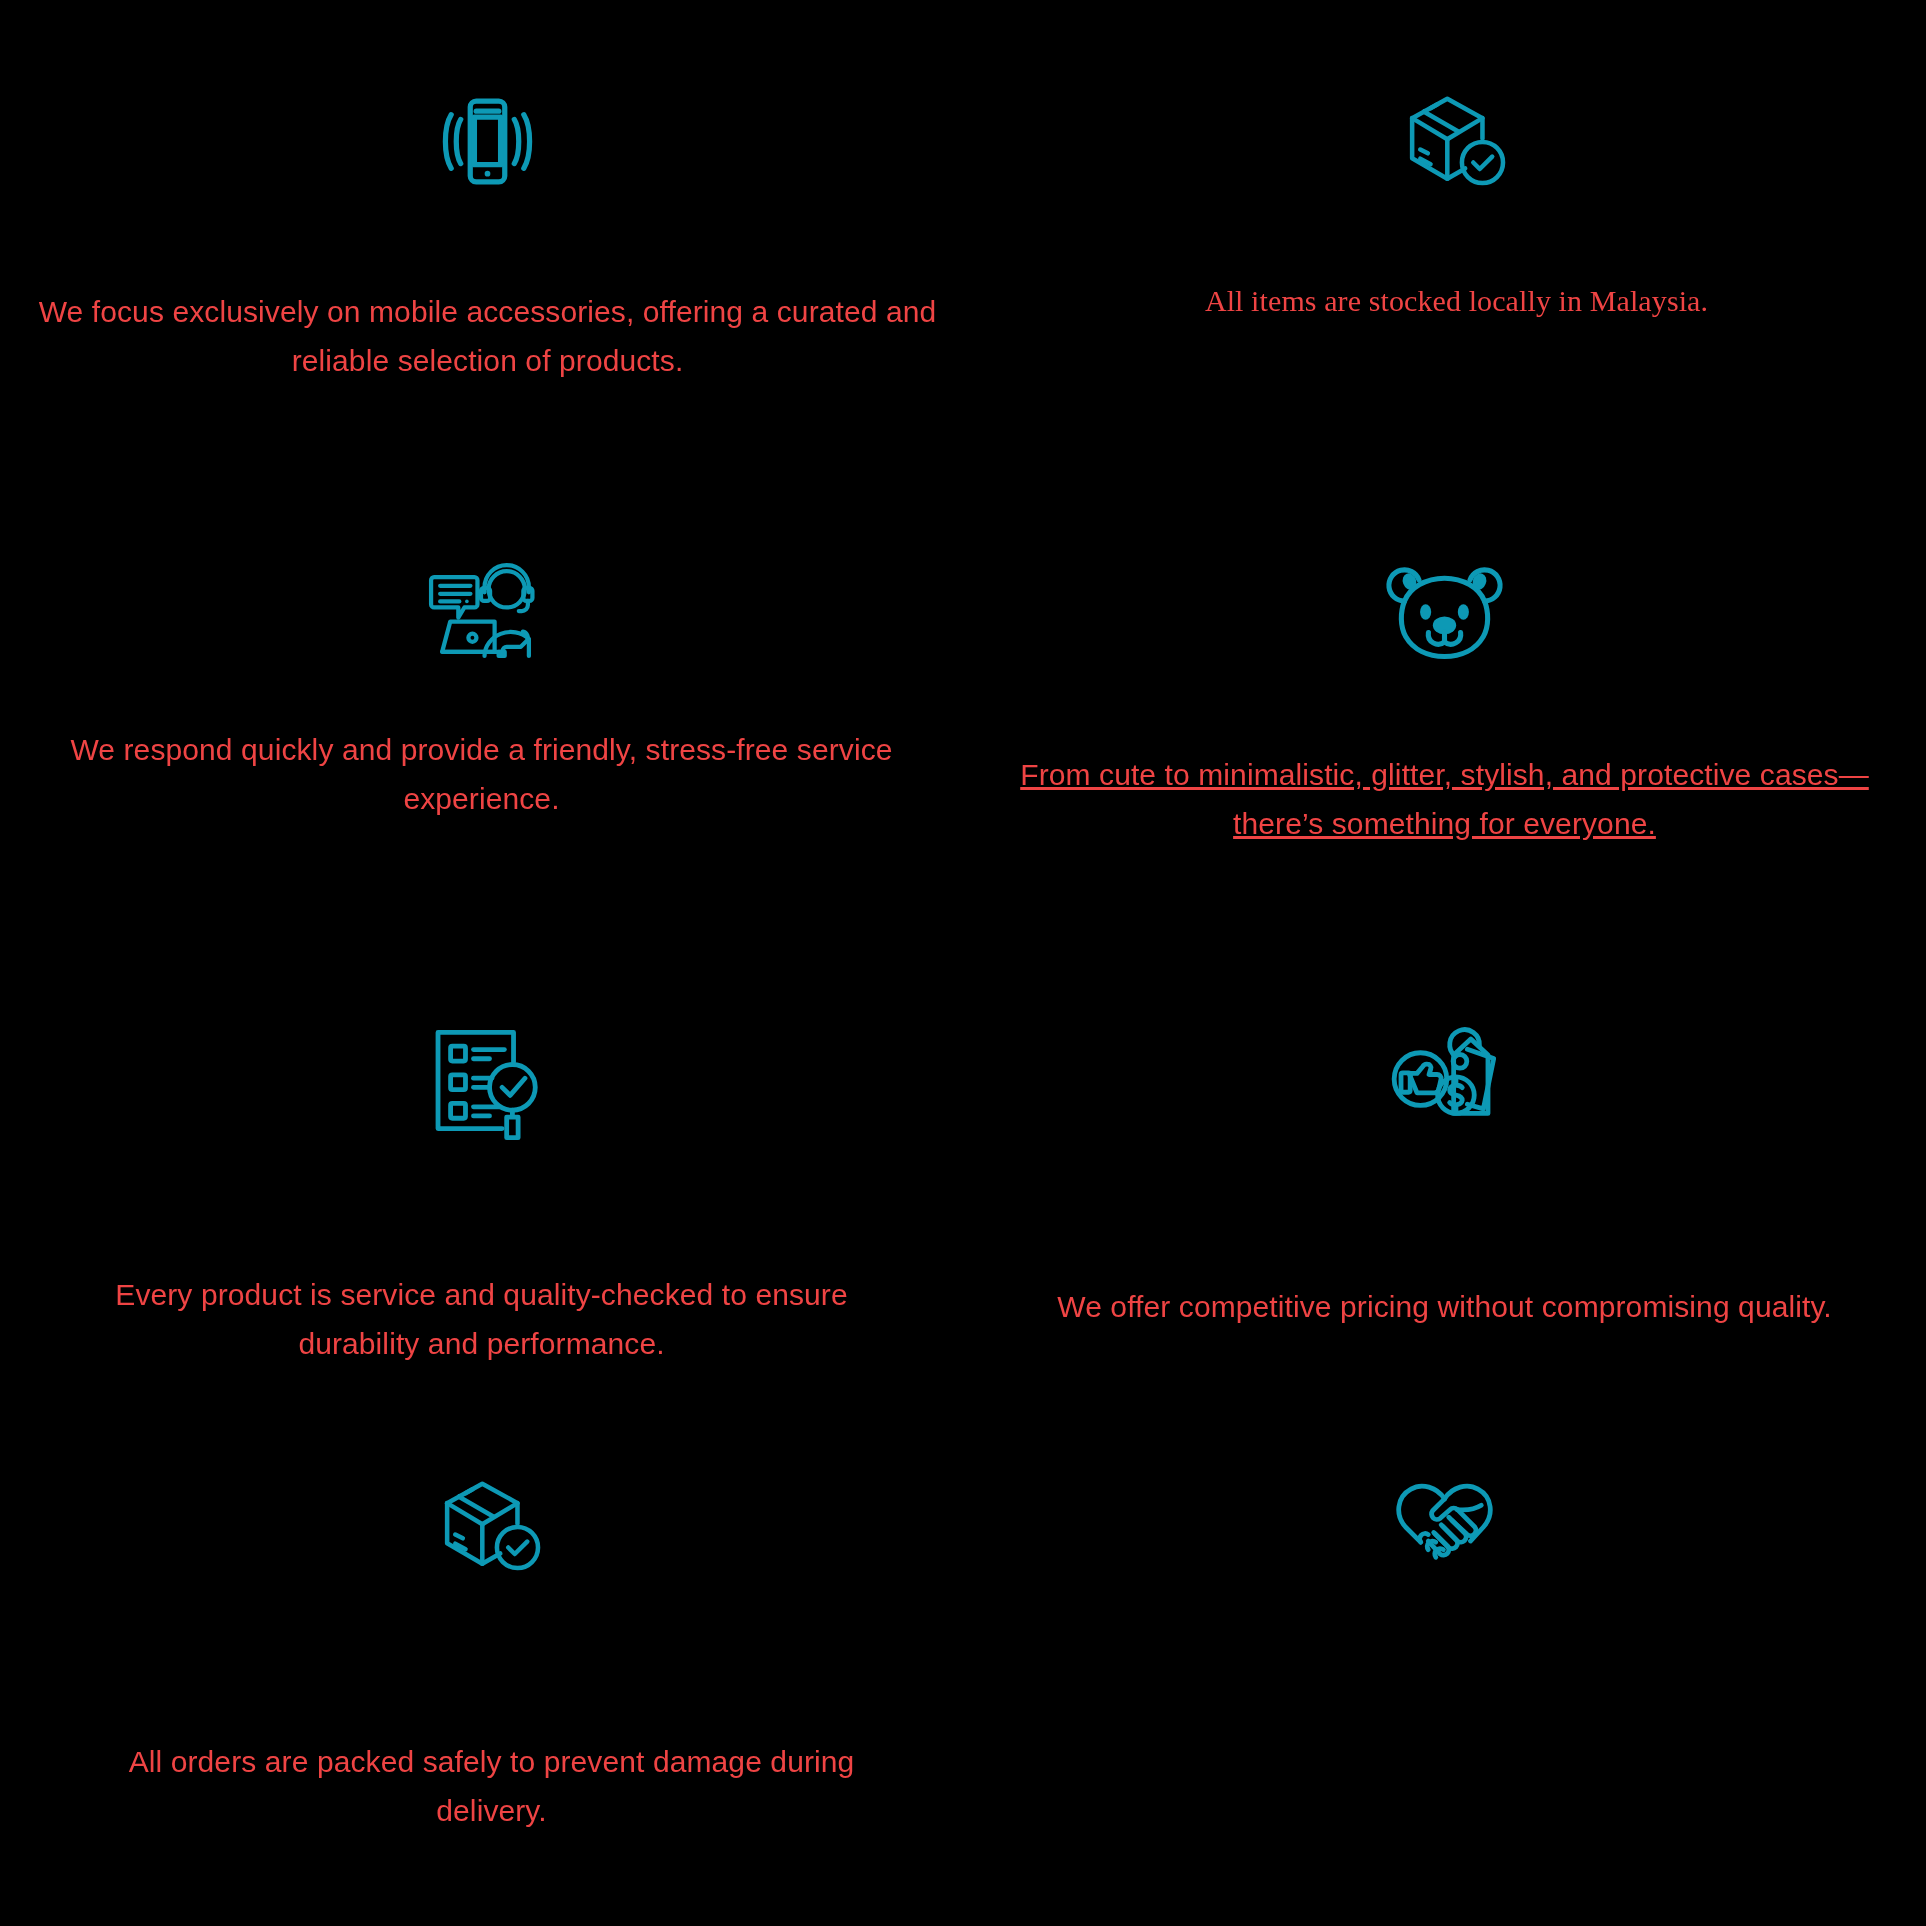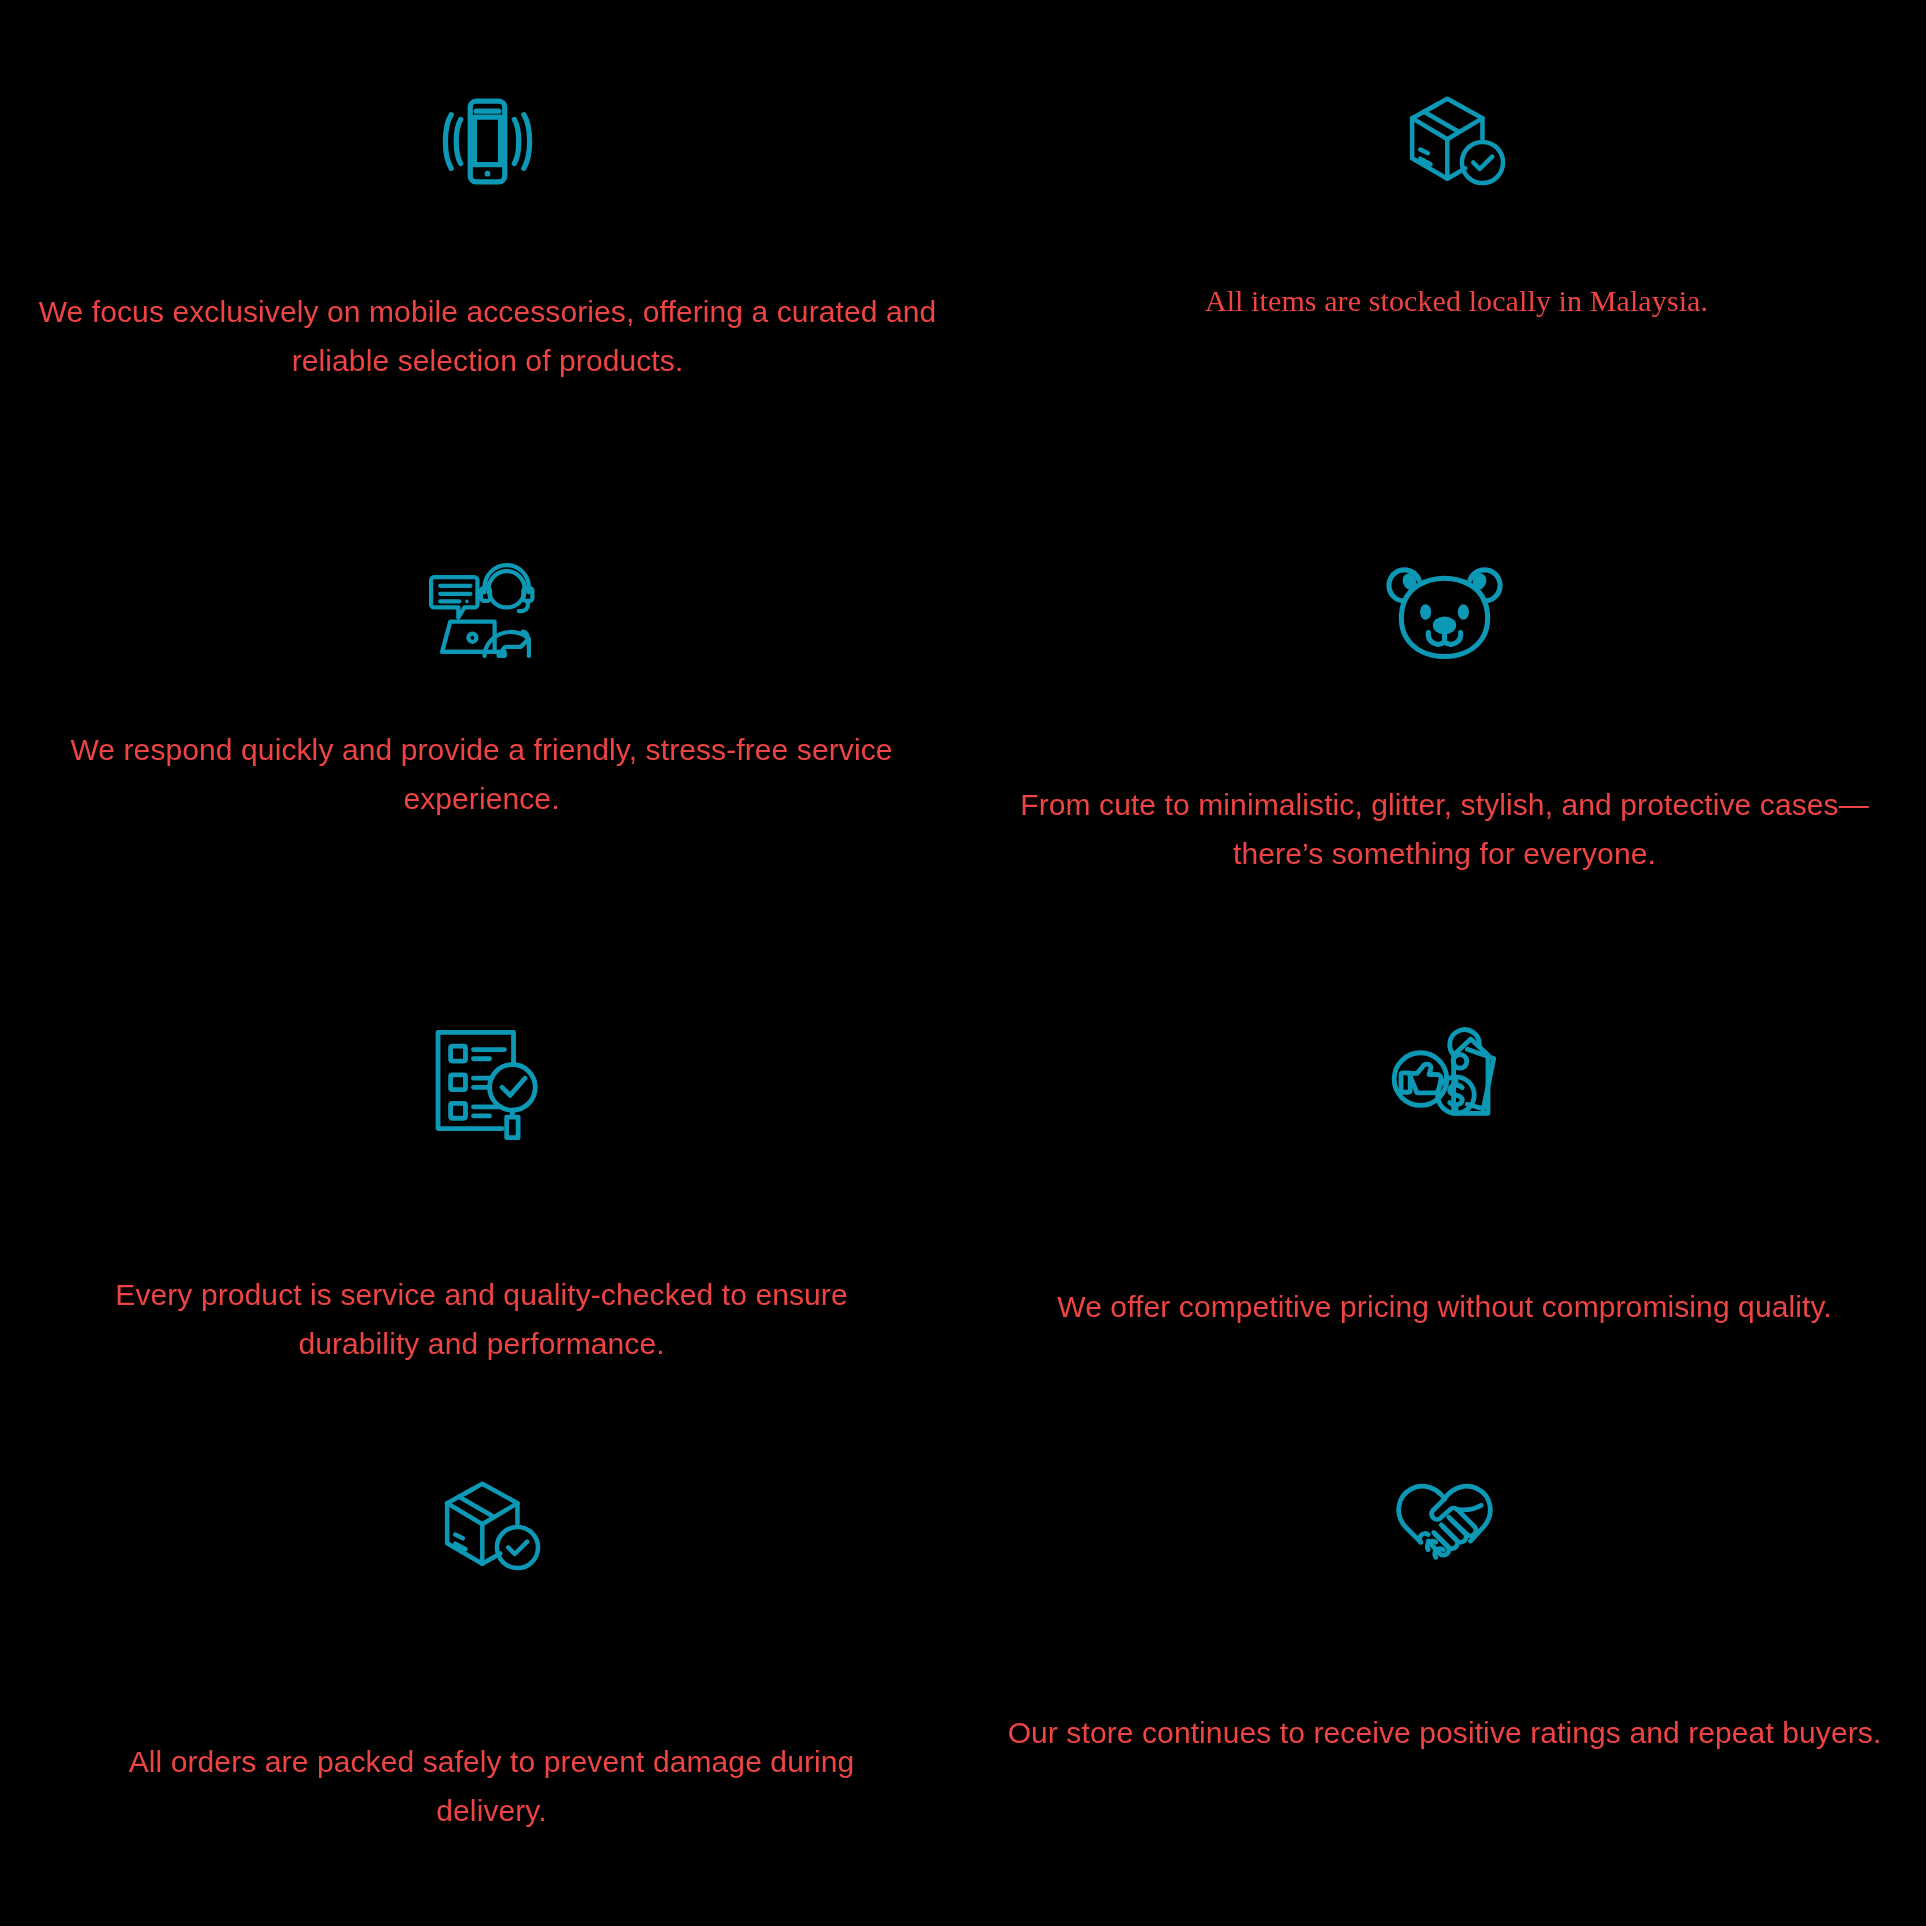--- a/index.html
+++ b/index.html
@@ -56,21 +56,21 @@
   .c0 .feature-icon { margin-top: 82px; }
   .c0 .feature-text { margin-top: 87px; width: 901px; }
 
   .c1 .feature-icon { margin-top: 90px; }
   .c1 .feature-text { margin-top: 82px; width: 672px; }
 
   .c2 .feature-icon { margin-top: 51px; }
   .c2 .feature-text { margin-top: 66px; width: 857px; }
 
   .c3 .feature-icon { margin-top: 43px; }
-  .c3 .feature-text { margin-top: 119px; width: 885px; }
+  .c3 .feature-text { margin-top: 89px; width: 885px; text-decoration: underline; }
 
   .c4 .feature-icon { margin-top: 47px; }
   .c4 .feature-text { margin-top: 131px; width: 857px; }
 
   .c5 .feature-icon { margin-top: 43px; }
   .c5 .feature-text { margin-top: 131px; width: 917px; }
 
   .c6 .feature-icon { margin-top: 35px; }
   .c6 .feature-text { margin-top: 130px; width: 830px; }
 
@@ -266,17 +266,16 @@
         <path d="M33 62 a5 5 0 0 1 7 -7"></path>
         <path d="M40 69 a5 5 0 0 1 7 -7"></path>
         <path d="M47 76 a5 5 0 0 1 7 -7"></path>
 
         <path d="M67 32 L83 48 a5 5 0 0 1 -7 7 L62 42"></path>
         <path d="M59 39 L74 54 a5 5 0 0 1 -7 7 L53 47"></path>
         <path d="M52 46 L66 60 a5 5 0 0 1 -7 7 L46 54"></path>
         <path d="M45 53 L58 66 a5 5 0 0 1 -7 7 L40 61"></path>
       </svg>
     </div>
-    <div class="feature-text">Our store continues to receive positive ratings and repeat buyers.</div>
   </div>
 
 </div>
 
 
 </body></html>

